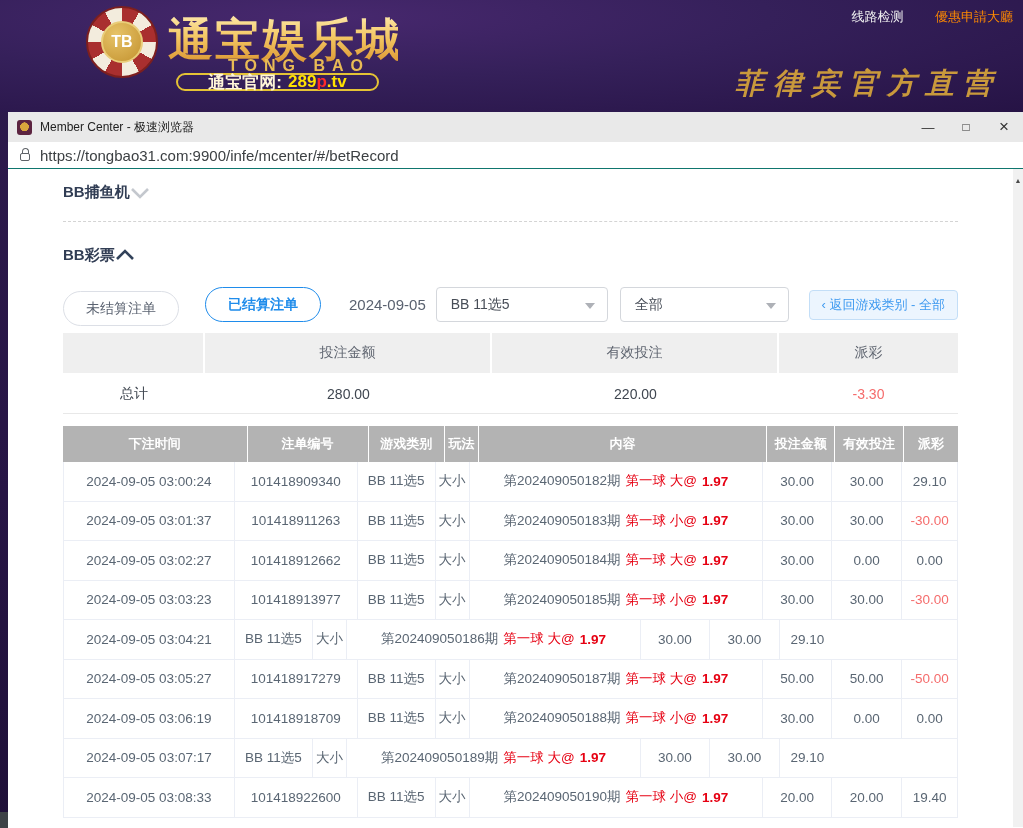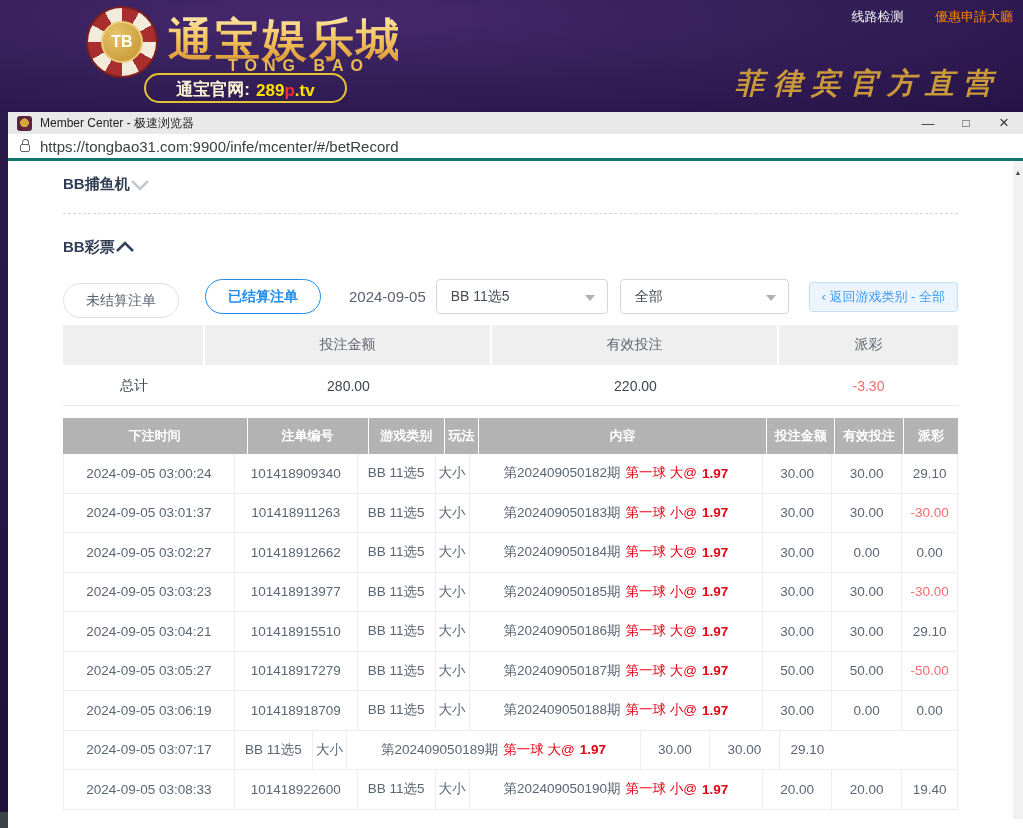--- a/index.html
+++ b/index.html
@@ -34,23 +34,23 @@
     font-size:45px; font-weight:bold; letter-spacing:2px;
     background:linear-gradient(180deg,#fdeab0 5%,#f4c763 45%,#d8902c 95%);
     -webkit-background-clip:text; background-clip:text; color:transparent;
     white-space:nowrap;
   }
   .logo-sub {
     position:absolute; left:228px; top:57px;
     color:#e9bb55; font-size:16px; font-weight:bold; letter-spacing:7px;
   }
   .official-pill {
-    position:absolute; left:144px; top:73px; width:203px; height:30px;
+    position:absolute; left:176px; top:73px; width:203px; height:18px;
     border:2px solid #e5c335; border-radius:17px;
-    display:flex; align-items:flex-end; justify-content:center;
+    display:flex; align-items:center; justify-content:center;
     font-size:17px; font-weight:bold; white-space:nowrap;
   }
   .official-label { color:#fff6d8; }
   .official-num { color:#ffe100; margin-left:6px; }
   .official-p { color:#ff2a2a; }
   .official-tv { color:#ffe100; }
   .top-links {
     position:absolute; right:10px; top:8px; font-size:13px; white-space:nowrap;
   }
   .link-line { color:#f2f2f2; margin-right:28px; cursor:pointer; }
@@ -61,37 +61,37 @@
     font-style:italic; font-weight:bold; font-size:29px; letter-spacing:9px;
     color:#c9993c; white-space:nowrap;
   }
 
   
   .window {
     position:absolute; left:8px; top:112px; width:1015px; height:716px;
     background:#fff;
   }
   .titlebar {
-    height:22px; background:#e9e9e9; display:flex; align-items:center;
+    height:30px; background:#e9e9e9; display:flex; align-items:center;
   }
   .favicon {
     width:15px; height:15px; margin:0 8px 0 9px; border-radius:3px;
     background:radial-gradient(circle at 50% 45%, #d9a63c 0 38%, #5c2440 40%);
     flex:0 0 auto;
   }
   .win-title { font-size:12px; color:#222; flex:1 1 auto; white-space:nowrap; }
   .win-btn {
     width:38px; height:30px; display:flex; align-items:center; justify-content:center;
     color:#333; cursor:pointer; flex:0 0 auto;
   }
   .win-btn.min { font-size:13px; }
   .win-btn.max { font-size:12px; }
   .win-btn.close { font-size:17px; }
   .urlbar {
-    height:27px; background:#fff; border-bottom:3px solid #0f766e;
+    height:27px; background:#fff; border-bottom:1px solid #0f766e;
     display:flex; align-items:center;
   }
   .lock-icon {
     width:10px; height:8px; border:1.5px solid #5f6368; border-radius:2px;
     margin:3px 10px 0 12px; position:relative; flex:0 0 auto;
   }
   .lock-icon::before {
     content:""; position:absolute; left:1px; top:-6px; width:5px; height:5px;
     border:1.5px solid #5f6368; border-bottom:none; border-radius:4px 4px 0 0;
   }
@@ -334,21 +334,20 @@
       <span class="pick-red">第一球 小@</span>
                   <span class="pick-red odds">1.97</span>
     </div>
     <div class="tcell tc6">30.00</div>
     <div class="tcell tc7">30.00</div>
     <div class="tcell tc8 neg">-30.00</div>
   </div>
 
   <div class="trow">
     <div class="tcell tc1">2024-09-05 03:04:21</div>
-    <div class="tcell tc2">101418915510</div>
     <div class="tcell tc3">BB 11选5</div>
     <div class="tcell tc4">大小</div>
     <div class="tcell tc5">
       <span>第202409050186期</span>
       <span class="pick-red">第一球 大@</span>
                   <span class="pick-red odds">1.97</span>
     </div>
     <div class="tcell tc6">30.00</div>
     <div class="tcell tc7">30.00</div>
     <div class="tcell tc8">29.10</div>

